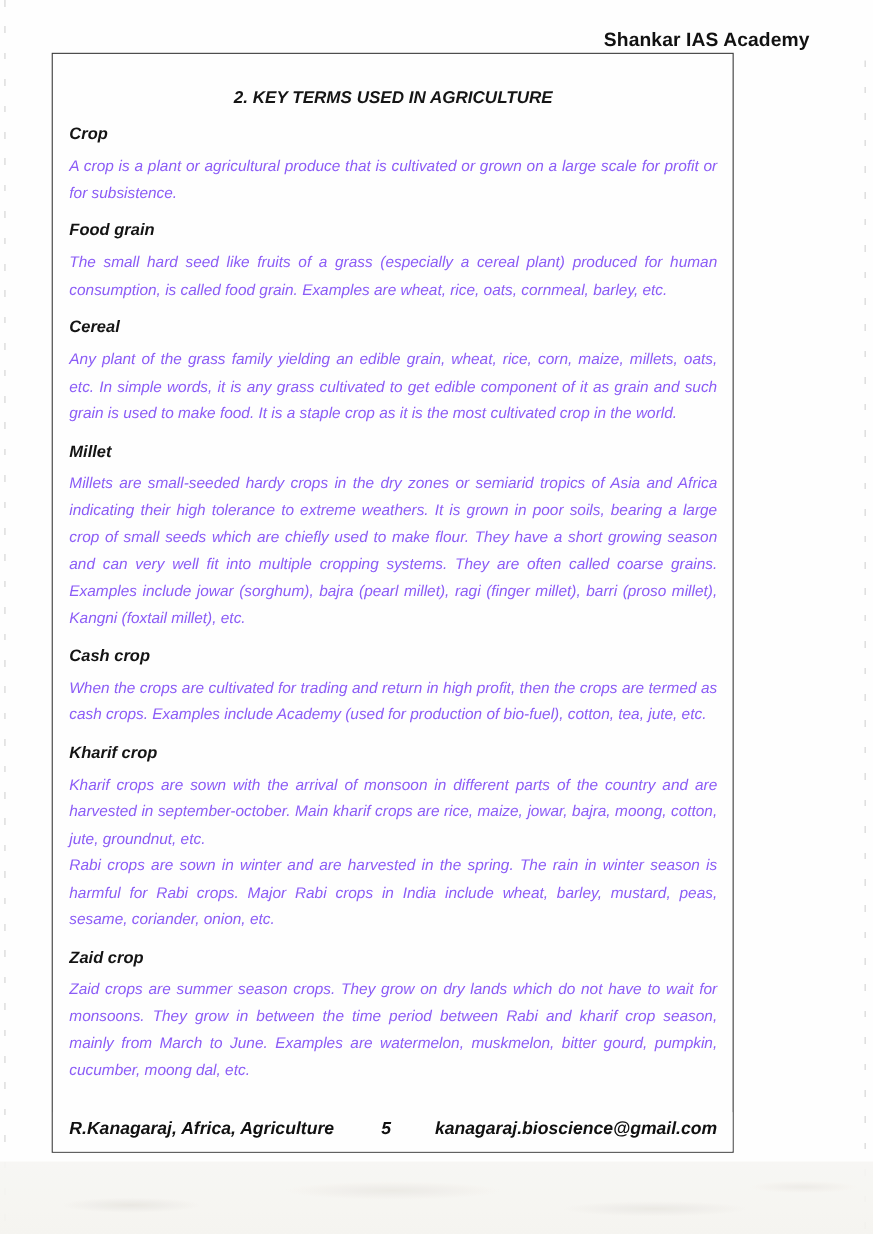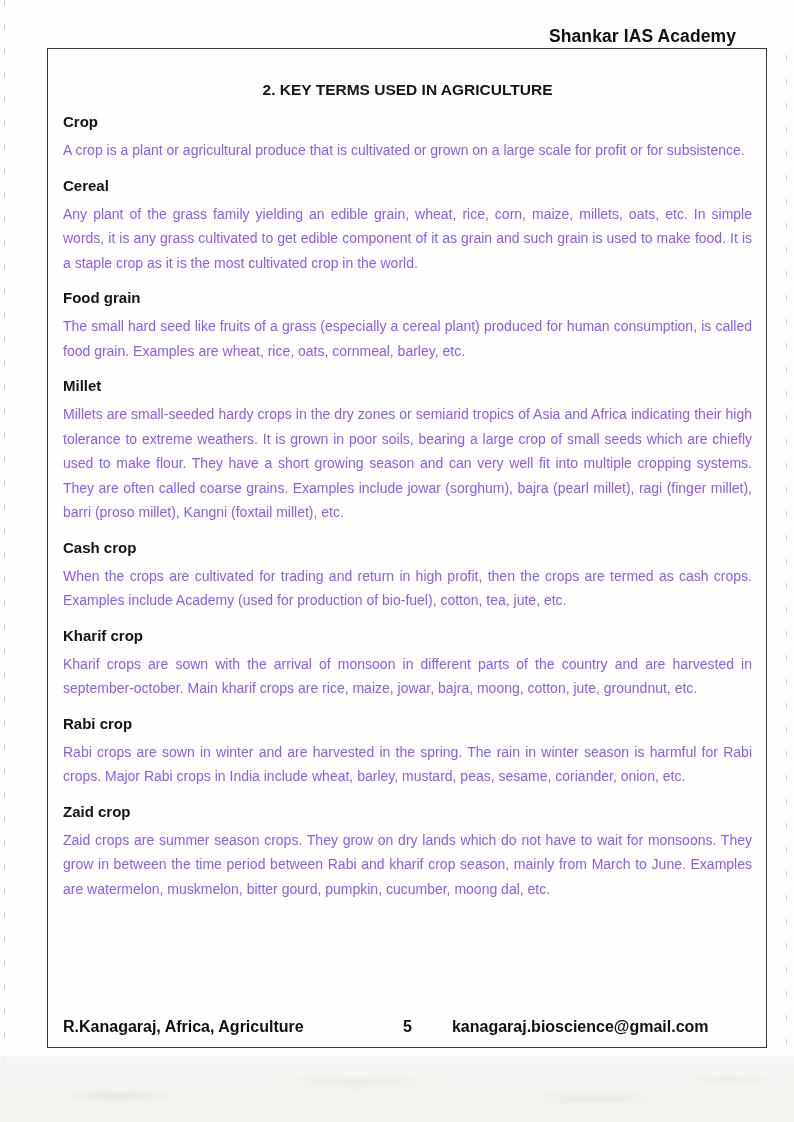--- a/index.html
+++ b/index.html
@@ -29,25 +29,26 @@
     position: absolute;
     top: 26px; right: 58px;
     font-size: 17.5px; font-weight: 700;
     letter-spacing: .1px;
     color: #111;
   }
 
   .content-box {
     position: absolute;
     left: 47px; top: 48px;
-    width: 720px; height: 1000px;
+    width: 620px; height: 1000px;
     border: 1.5px solid #3a3a3a;
     background: #fefefe;
     padding: 0 14px 0 15px;
     overflow: hidden;
+    font-style: italic;
   }
 
   .doc-title {
     margin: 32px 0 8px;
     text-align: center;
     font-size: 15.5px; font-weight: 700;
     color: #151515;
   }
 
   h2.term {
@@ -104,46 +105,45 @@
   <div class="content-box">
 
     <h1 class="doc-title">2. KEY TERMS USED IN AGRICULTURE</h1>
 
     <section>
       <h2 class="term">Crop</h2>
       <p class="def">A crop is a plant or agricultural produce that is cultivated or grown on a large scale for profit or for subsistence.</p>
     </section>
 
     <section>
-      <h2 class="term">Cereal</h2>
-      <p class="def">Any plant of the grass family yielding an edible grain, wheat, rice, corn, maize, millets, oats, etc. In simple words, it is any grass cultivated to get edible component of it as grain and such grain is used to make food. It is a staple crop as it is the most cultivated crop in the world.</p>
+      <h2 class="term">Food grain</h2>
+      <p class="def">The small hard seed like fruits of a grass (especially a cereal plant) produced for human consumption, is called food grain. Examples are wheat, rice, oats, cornmeal, barley, etc.</p>
     </section>
 
     <section>
-      <h2 class="term">Food grain</h2>
-      <p class="def">The small hard seed like fruits of a grass (especially a cereal plant) produced for human consumption, is called food grain. Examples are wheat, rice, oats, cornmeal, barley, etc.</p>
+      <h2 class="term">Cereal</h2>
+      <p class="def">Any plant of the grass family yielding an edible grain, wheat, rice, corn, maize, millets, oats, etc. In simple words, it is any grass cultivated to get edible component of it as grain and such grain is used to make food. It is a staple crop as it is the most cultivated crop in the world.</p>
     </section>
 
     <section>
       <h2 class="term">Millet</h2>
       <p class="def">Millets are small-seeded hardy crops in the dry zones or semiarid tropics of Asia and Africa indicating their high tolerance to extreme weathers. It is grown in poor soils, bearing a large crop of small seeds which are chiefly used to make flour. They have a short growing season and can very well fit into multiple cropping systems. They are often called coarse grains. Examples include jowar (sorghum), bajra (pearl millet), ragi (finger millet), barri (proso millet), Kangni (foxtail millet), etc.</p>
     </section>
 
     <section>
       <h2 class="term">Cash crop</h2>
       <p class="def">When the crops are cultivated for trading and return in high profit, then the crops are termed as cash crops. Examples include Academy (used for production of bio-fuel), cotton, tea, jute, etc.</p>
     </section>
 
     <section>
       <h2 class="term">Kharif crop</h2>
       <p class="def">Kharif crops are sown with the arrival of monsoon in different parts of the country and are harvested in september-october. Main kharif crops are rice, maize, jowar, bajra, moong, cotton, jute, groundnut, etc.</p>
     </section>
 
     <section>
-      <h2 class="term">Rabi crop</h2>
       <p class="def">Rabi crops are sown in winter and are harvested in the spring. The rain in winter season is harmful for Rabi crops. Major Rabi crops in India include wheat, barley, mustard, peas, sesame, coriander, onion, etc.</p>
     </section>
 
     <section>
       <h2 class="term">Zaid crop</h2>
       <p class="def">Zaid crops are summer season crops. They grow on dry lands which do not have to wait for monsoons. They grow in between the time period between Rabi and kharif crop season, mainly from March to June. Examples are watermelon, muskmelon, bitter gourd, pumpkin, cucumber, moong dal, etc.</p>
     </section>
 
     <div class="page-footer">
       <span class="fp-author">R.Kanagaraj, Africa, Agriculture</span>

